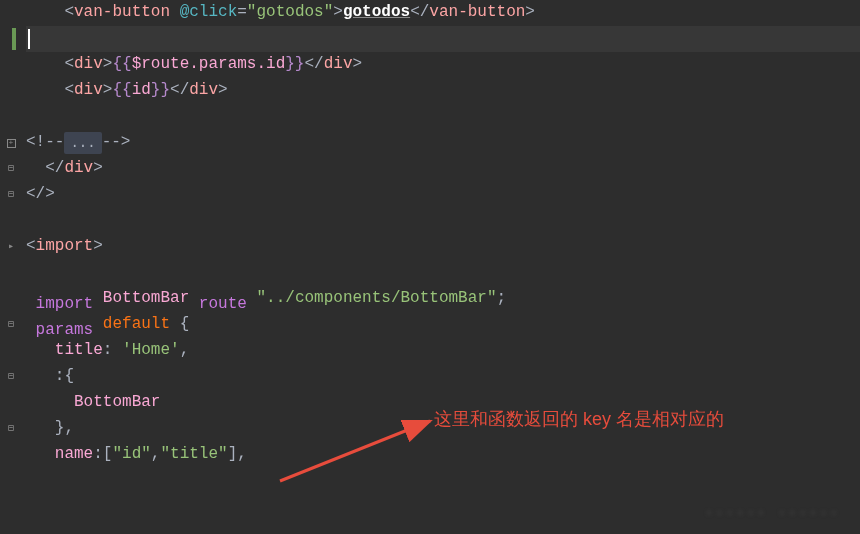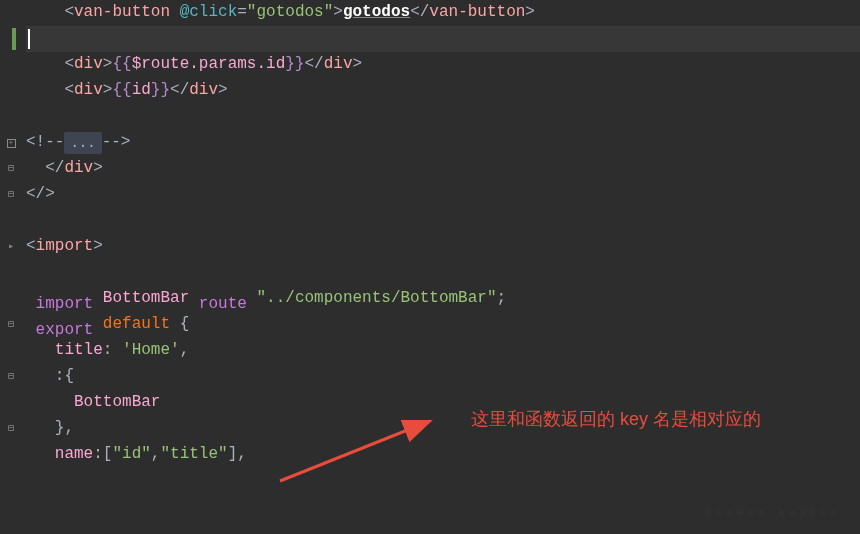--- a/index.html
+++ b/index.html
@@ -168,21 +168,21 @@
     <div class="line"><span class="tag-bracket">&lt;/</span><span class="tag-bracket">&gt;</span></div>
 
     <div class="line"></div>
 
     <div class="line"><span class="tag-bracket">&lt;</span><span class="tag">import</span><span class="tag-bracket">&gt;</span></div>
 
     <div class="line"></div>
 
     <div class="line"><span class="ident"> </span><span class="kw">import</span><span class="ident"> </span><span class="ident">BottomBar</span><span class="ident"> </span><span class="kw">route</span><span class="ident"> </span><span class="string">"../components/BottomBar"</span><span class="punct">;</span></div>
 
-    <div class="line"><span class="ident"> </span><span class="kw">export</span><span class="ident"> </span><span class="kw2">default</span><span class="ident"> </span><span class="punct">{</span></div>
+    <div class="line"><span class="ident"> </span><span class="kw">params</span><span class="ident"> </span><span class="kw2">default</span><span class="ident"> </span><span class="punct">{</span></div>
 
     <div class="line"><span class="ident"> </span><span class="ident">  </span><span class="ident">title</span><span class="punct">:</span><span class="ident"> </span><span class="string">'Home'</span><span class="punct">,</span></div>
 
     <div class="line"><span class="ident"> </span><span class="ident">  </span><span class="punct">:</span><span class="punct">{</span></div>
 
     <div class="line"><span class="ident"> </span><span class="ident">    </span><span class="ident">BottomBar</span></div>
 
     <div class="line"><span class="ident"> </span><span class="ident">  </span><span class="punct">}</span><span class="punct">,</span></div>
 
     <div class="line"><span class="ident"> </span><span class="ident">  </span><span class="ident">name</span><span class="punct">:</span><span class="punct">[</span><span class="string">"id"</span><span class="punct">,</span><span class="string">"title"</span><span class="punct">]</span><span class="punct">,</span></div>
@@ -193,15 +193,15 @@
 
 <svg class="arrow-svg" style="left:265px; top:413px;" width="180" height="75">
   <defs>
     <marker id="arrowhead" markerWidth="10" markerHeight="8" refX="9" refY="4" orient="auto">
       <polygon points="0 0, 10 4, 0 8" fill="#e74c3c"></polygon>
     </marker>
   </defs>
   <line x1="15" y1="68" x2="165" y2="8" stroke="#e74c3c" stroke-width="3" marker-end="url(#arrowhead)"></line>
 </svg>
 
-<div class="annotation" style="left:471px; top:405px;">这里和函数返回的 key 名是相对应的</div>
+<div class="annotation" style="left:434px; top:405px;">这里和函数返回的 key 名是相对应的</div>
 
 <div class="bottom-fade">······ ······</div>
 
 </body></html>

